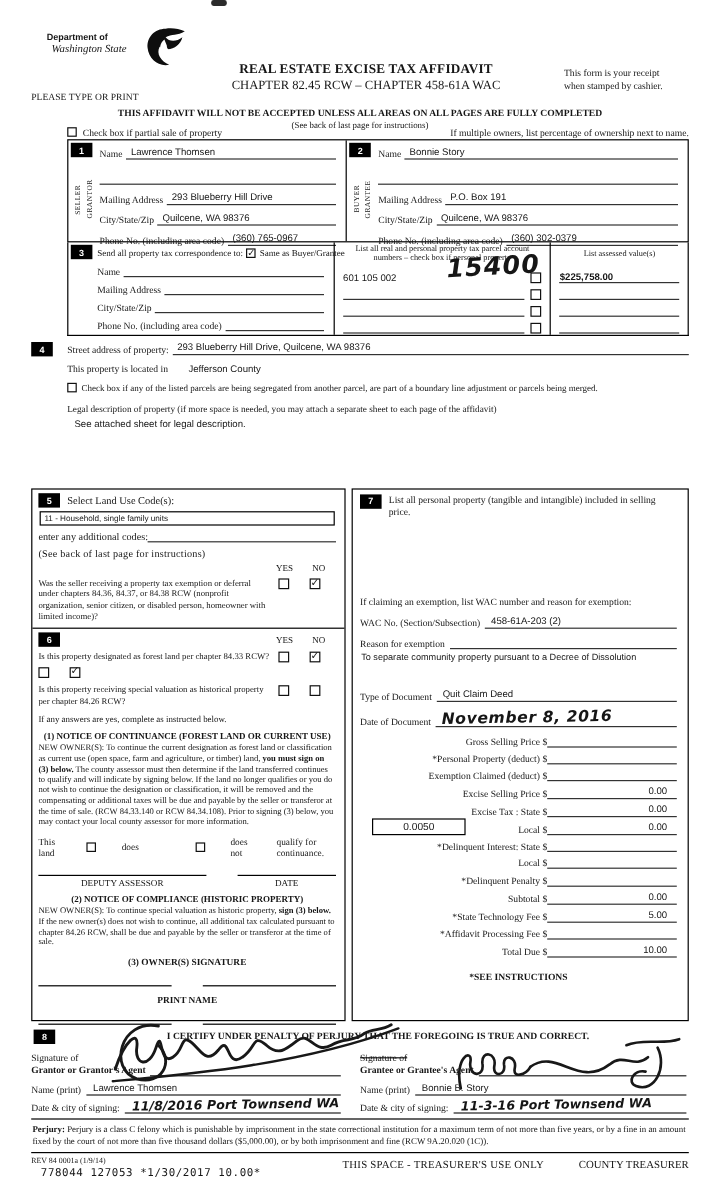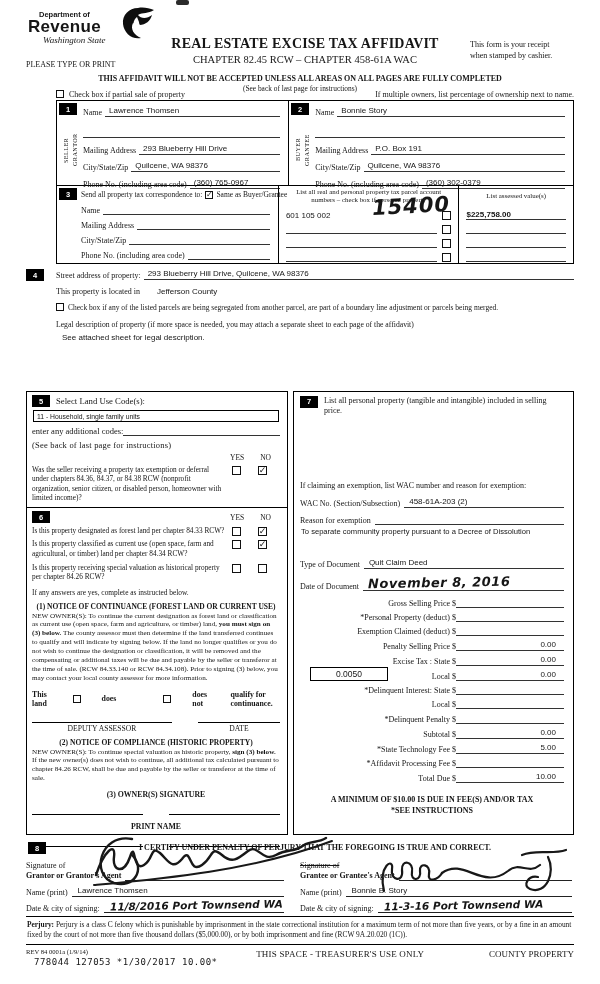--- a/index.html
+++ b/index.html
@@ -1,30 +1,30 @@
 <!DOCTYPE html>
 <html><head>
 <meta charset="utf-8">
 <style>
   * { box-sizing: border-box; margin: 0; padding: 0; }
   html,body { width:600px; height:984px; background:#fff; }
   body { font-family:"Liberation Serif", serif; color:#161616; position:relative; }
-  .page { position:absolute; inset:0; padding:4px 26px 0 26px; }
+  .page { position:absolute; inset:0; padding:20px 26px 0 26px; }
   .sans { font-family:"Liberation Sans", sans-serif; }
   .artifact { position:absolute; left:176px; top:0; width:13px; height:5px; background:#2b2b2b; border-radius:2px; }
 
   
   .hdr { position:relative; height:96px; }
   .logo { position:absolute; left:2px; top:6px; width:150px; }
   .logo-l1 { font-family:"Liberation Sans",sans-serif; font-weight:700; font-size:7.5px; padding-left:11px; }
   .logo-l2 { font-family:"Liberation Sans",sans-serif; font-weight:700; font-size:17px; line-height:0.95; letter-spacing:0.3px; }
   .logo-l3 { font-style:italic; font-size:9px; padding-left:15px; }
   .logo-mark { position:absolute; left:92px; top:-3px; }
   .title-wrap { position:absolute; left:125px; right:115px; top:32px; text-align:center; }
-  .title { font-weight:700; font-size:14px; letter-spacing:0.2px; }
+  .title { font-weight:700; font-size:11px; letter-spacing:0.2px; }
   .subtitle { font-size:10.5px; margin-top:2px; }
   .receipt { position:absolute; right:0; top:36px; width:104px; font-size:8px; line-height:1.35; }
   .please { position:absolute; left:0; top:56px; font-size:8px; }
   .warn { position:absolute; left:0; right:0; top:70px; text-align:center; font-weight:700; font-size:8px; }
   .seeback-c { position:absolute; left:0; right:0; top:80px; text-align:center; font-size:7.4px; }
   .partial-row { position:absolute; left:30px; right:0; bottom:1px; display:flex; align-items:flex-start; font-size:8px; }
 
   .cb { display:inline-flex; width:9px; height:9px; border:1px solid #111; align-items:center; justify-content:center;
         font-size:9px; line-height:1; flex:0 0 auto; background:#fff; font-family:"DejaVu Sans",sans-serif; }
   .cb.small { width:8px; height:8px; font-size:8px; }
@@ -78,21 +78,21 @@
   .yn-row { display:flex; justify-content:flex-end; gap:16px; font-size:7.5px; margin-top:3px; padding-right:9px; }
   .qrow { display:flex; margin-top:3px; }
   .qrow .qtext { flex:1; font-size:7.3px; line-height:1.28; padding-right:6px; }
   .qrow .qboxes { width:48px; display:flex; gap:17px; padding-top:1px; }
   .sec6 { padding:3px 7px 3px 5px; flex:1; }
   .sec6-top { display:flex; align-items:center; }
   .sec6-top .yn { margin-left:auto; display:flex; gap:16px; font-size:7.5px; padding-right:9px; }
   .ifyes { font-size:7.4px; margin-top:6px; }
   .ntitle { font-weight:700; font-size:7.5px; text-align:center; margin-top:5px; }
   .npara { font-size:7.15px; line-height:1.24; margin-top:1px; text-align:left; }
-  .thisland { display:flex; align-items:center; gap:21px; font-size:7.8px; margin-top:7px;font-weight:bold; }
+  .thisland { display:flex; align-items:center; gap:21px; font-size:7.8px; margin-top:7px; }
   .aslines { display:flex; gap:26px; margin-top:14px; font-size:7.6px; }
   .aslines div { border-top:1px solid #000; text-align:center; padding-top:1px; }
   .aslines .a1 { flex:1.7; } .aslines .a2 { flex:1; }
   .csig { text-align:center; font-weight:700; font-size:7.8px; margin-top:7px; }
   .blanklines { display:flex; gap:26px; margin-top:15px; }
   .blanklines div { flex:1; border-bottom:1px solid #000; }
 
   .colR { flex:1; border:1.5px solid #000; position:relative; padding:4px 9px 0 6px; }
   .sec7-row { display:flex; gap:6px; font-size:8px; line-height:1.3; }
   .exnote { font-size:8px; margin-top:64px; }
@@ -131,33 +131,32 @@
   .sig-svg { position:absolute; z-index:3; pointer-events:none; }
   .sig-grantor { left:62px; top:-30px; }
   .sig-grantee { right:4px; top:-14px; }
 
   .perjury { border-top:1px solid #000; border-bottom:1px solid #000; margin-top:5px; padding:3px 1px 4px 1px;
              font-size:7.4px; line-height:1.35; }
   .footer { display:flex; margin-top:3px; }
   .f-left { width:42%; }
   .rev { font-size:6.6px; }
   .stamp { font-family:"DejaVu Sans Mono",monospace; font-size:9px; letter-spacing:0.5px; margin-top:2px; padding-left:8px; }
-  .f-mid { flex:1; text-align:left; font-size:9px; padding-top:1px; letter-spacing:0.2px; }
+  .f-mid { flex:1; text-align:right; font-size:9px; padding-top:1px; letter-spacing:0.2px; }
   .f-right { width:22%; text-align:right; font-size:9px; padding-top:1px; }
 </style>
 </head>
 <body>
 
 <div class="page">
   <div class="artifact"></div>
 
   <div class="hdr">
     <div class="logo">
       <div class="logo-l1">Department of</div>
-      <div class="logo-l2">Revenue</div>
       <div class="logo-l3">Washington State</div>
       <span class="logo-mark">
         <svg width="36" height="34" viewBox="0 0 36 34">
           <path d="M18 1 C9 1 2 8 3 17 C4 26 12 33 21 31 C14 28 10 22 13 16 C21 21 30 16 32 8 C27 12 21 12 18 8 C23 5 28 7 34 3 C29 1 23 0 18 1 Z" fill="#0e0e0e"></path>
           <path d="M17 10 C13 13 12 19 16 23 C20 26 26 24 27 19 C23 21 19 19 19 15 Z" fill="#fff"></path>
         </svg>
       </span>
     </div>
     <div class="title-wrap">
       <div class="title">REAL ESTATE EXCISE TAX AFFIDAVIT</div>
@@ -364,21 +363,20 @@
           <span class="qboxes">
             <span class="cb">
                 <span></span>
               </span>
             <span class="cb">
                 <span>✓</span>
               </span>
           </span>
         </div>
         <div class="qrow">
-          <span class="qtext">Is this property classified as current use (open space, farm and agricultural, or timber) land per chapter 84.34 RCW?</span>
           <span class="qboxes">
             <span class="cb">
                 <span></span>
               </span>
             <span class="cb">
                 <span>✓</span>
               </span>
           </span>
         </div>
         <div class="qrow" style="margin-top:5px;">
@@ -468,21 +466,21 @@
         <span class="m-label">*Personal Property (deduct)</span>
           <span>$</span>
         <span class="m-line"></span>
       </div>
       <div class="money-row">
         <span class="m-label">Exemption Claimed (deduct)</span>
           <span>$</span>
         <span class="m-line"></span>
       </div>
       <div class="money-row">
-        <span class="m-label">Penalty Selling Price</span>
+        <span class="m-label">Excise Selling Price</span>
           <span>$</span>
         <span class="m-line">0.00</span>
       </div>
       <div class="money-row">
         <span class="m-label">Excise Tax : State</span>
           <span>$</span>
         <span class="m-line">0.00</span>
       </div>
       <div class="money-row">
         <span class="ratebox">0.0050</span>
@@ -520,21 +518,20 @@
           <span>$</span>
         <span class="m-line"></span>
       </div>
       <div class="money-row">
         <span class="m-label">Total Due</span>
           <span>$</span>
         <span class="m-line">10.00</span>
       </div>
 
       <div class="minnote">
-        <div>A MINIMUM OF $10.00 IS DUE IN FEE(S) AND/OR TAX</div>
         <div>*SEE INSTRUCTIONS</div>
       </div>
     </div>
   </div>
 
   <div class="sec8">
     <span class="chip">8</span>
     <div class="certify">I CERTIFY UNDER PENALTY OF PERJURY THAT THE FOREGOING IS TRUE AND CORRECT.</div>
     <div class="siggrid">
       <div class="sigcol sigL">
@@ -589,15 +586,15 @@
     <b>Perjury:</b>
     <span>Perjury is a class C felony which is punishable by imprisonment in the state correctional institution for a maximum term of not more than five years, or by a fine in an amount fixed by the court of not more than five thousand dollars ($5,000.00), or by both imprisonment and fine (RCW 9A.20.020 (1C)).</span>
   </div>
 
   <div class="footer">
     <div class="f-left">
       <div class="rev">REV 84 0001a (1/9/14)</div>
       <div class="stamp">778044 127053 *1/30/2017 10.00*</div>
     </div>
     <div class="f-mid">THIS SPACE - TREASURER'S USE ONLY</div>
-    <div class="f-right">COUNTY PROPERTY</div>
+    <div class="f-right">COUNTY TREASURER</div>
   </div>
 </div>
 
 </body></html>

